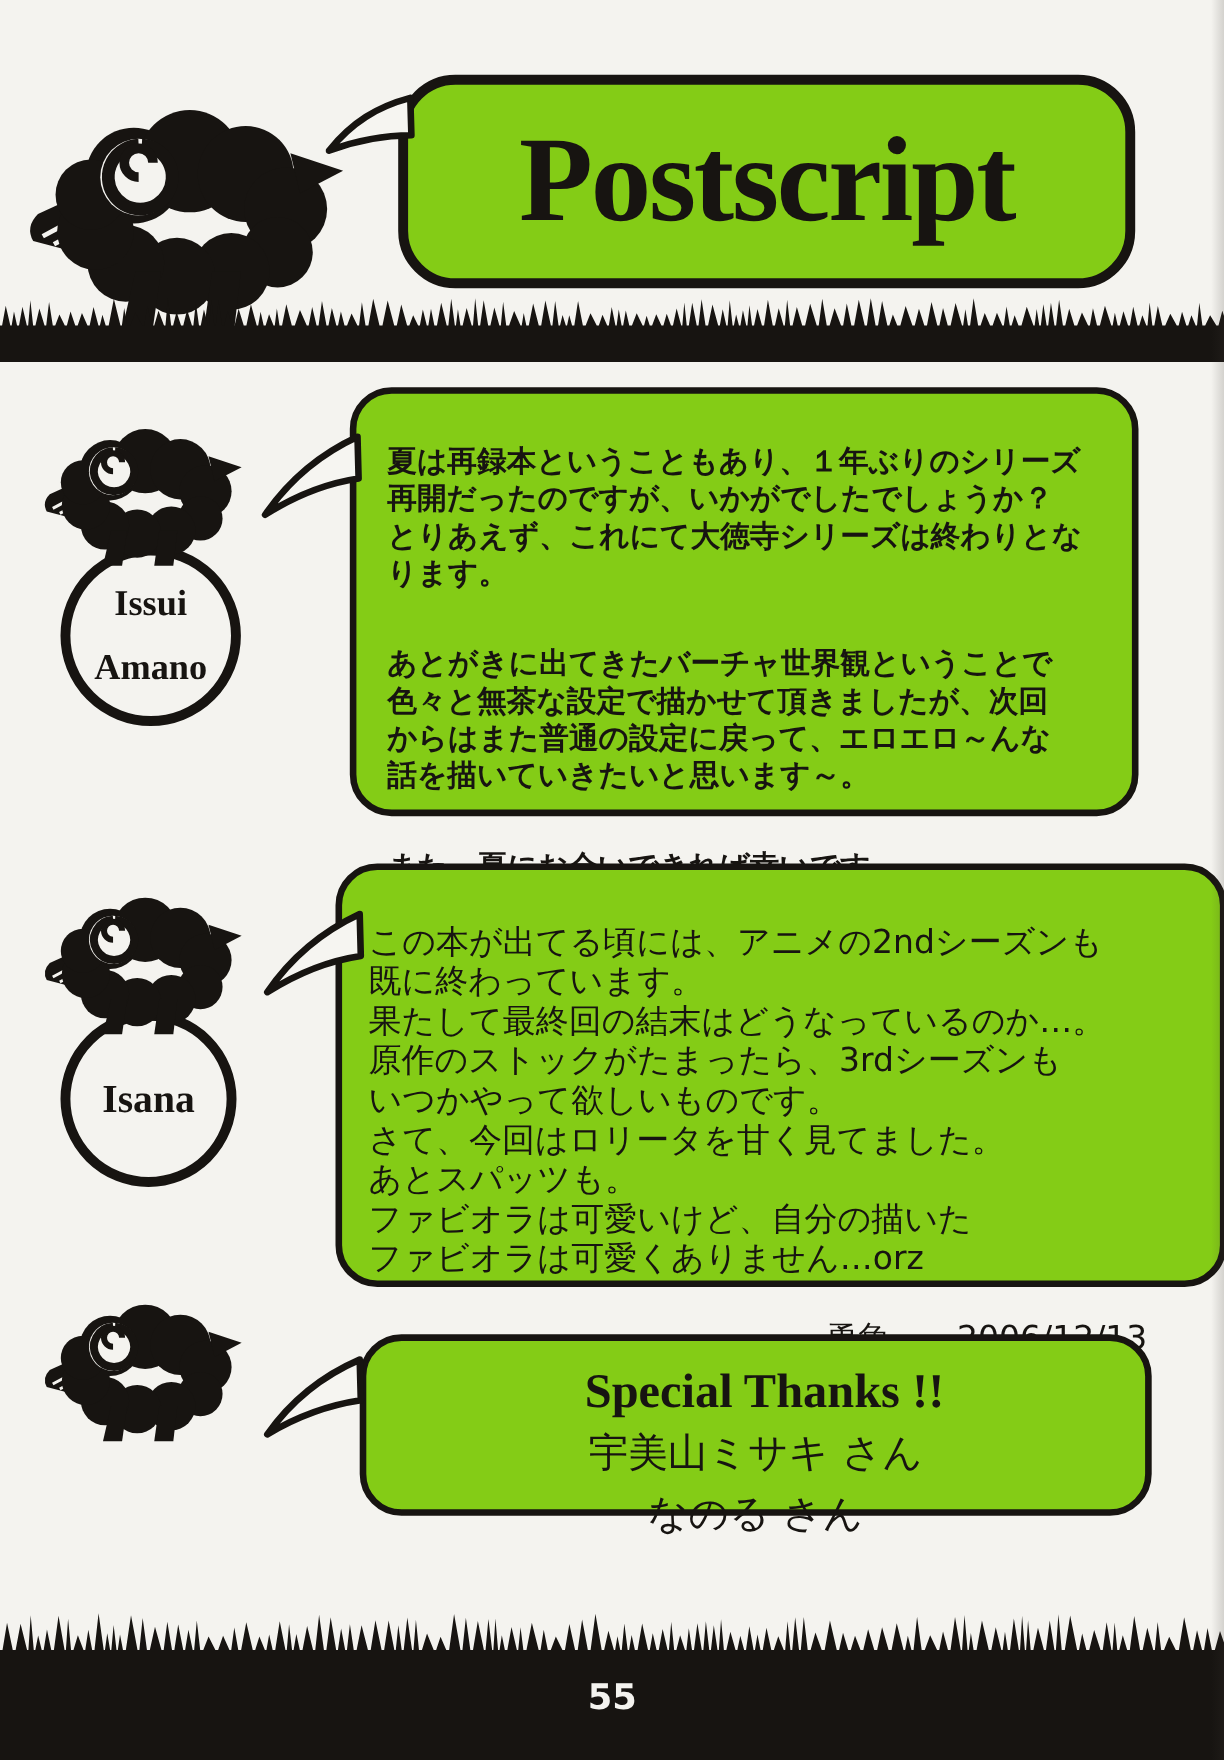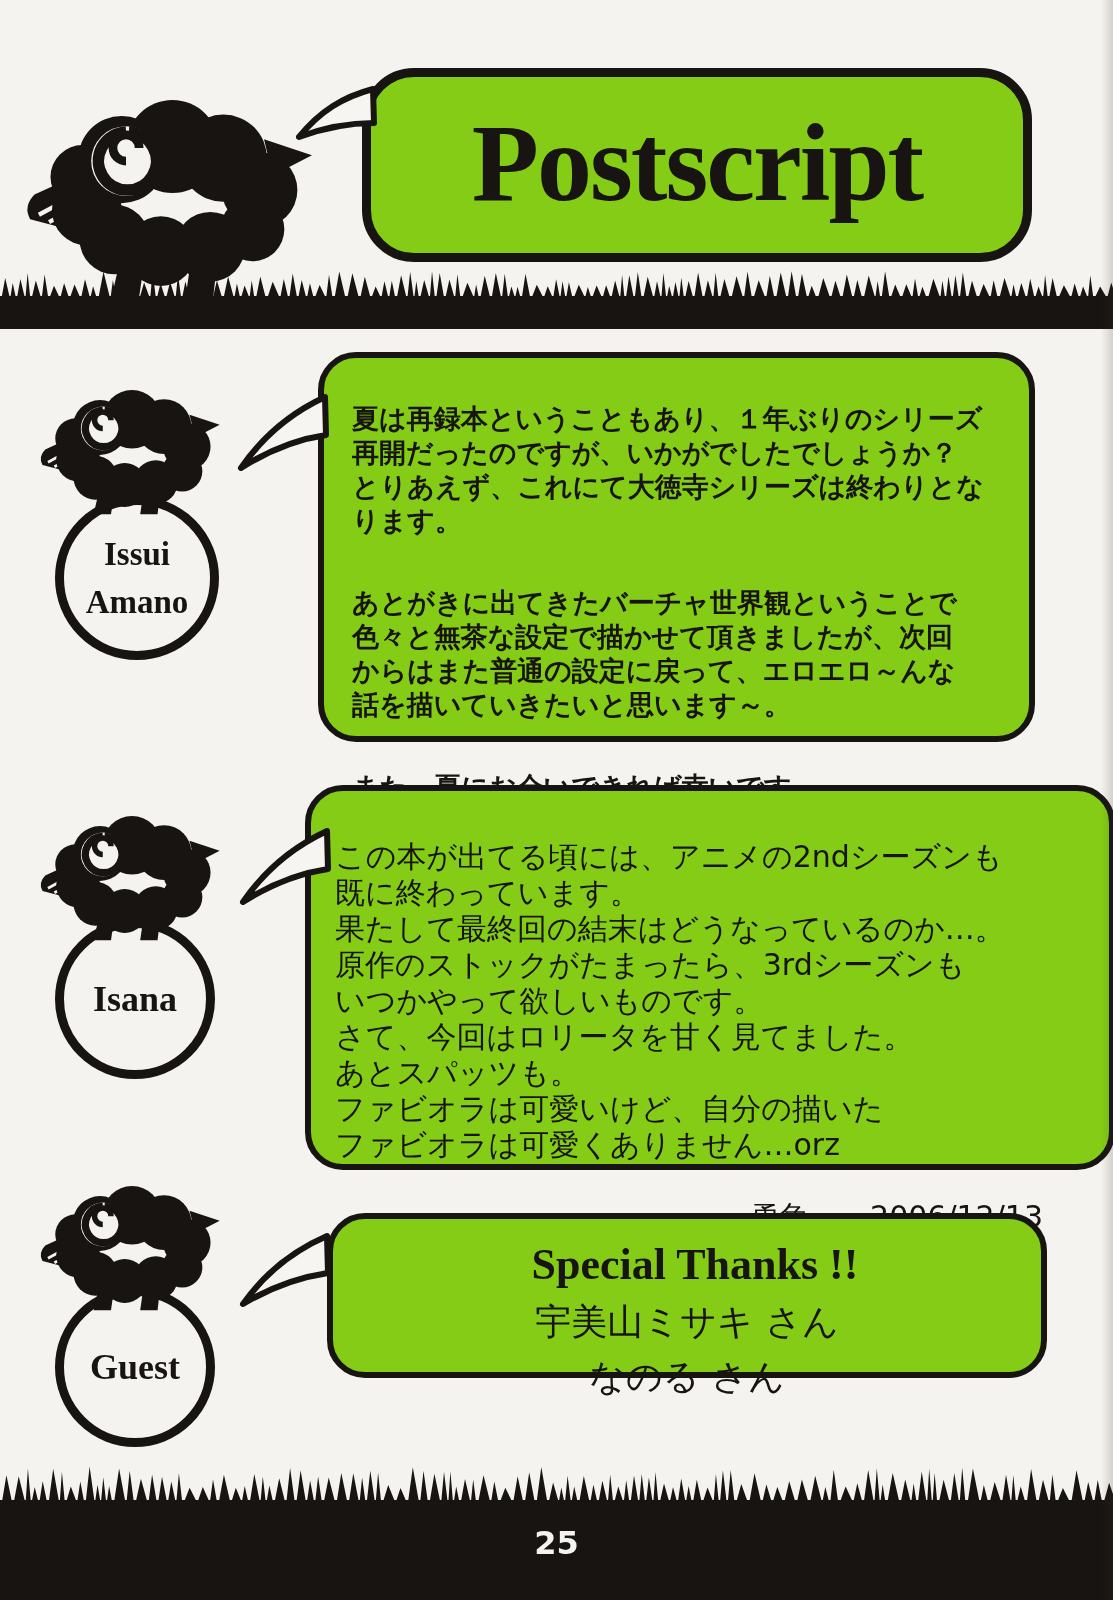--- a/index.html
+++ b/index.html
@@ -42,21 +42,21 @@
   .sheep { position:absolute; z-index:2; }
   .author-circle {
     position:absolute; box-sizing:border-box; border:9px solid #171411;
     border-radius:50%; display:flex; align-items:center; justify-content:center;
     background:#f4f3ef; z-index:1;
   }
   .author-label {
     font-weight:bold; text-align:center; white-space:pre-line;
     font-family:"Liberation Serif","DejaVu Serif",serif;
   }
-  .author-label.two-line { font-size:33px; line-height:48px; }
+  .author-label.two-line { font-size:33px; line-height:58px; }
   .author-label.one-line { font-size:36px; line-height:40px; }
 
   
   .serif-text {
     font-family:"Liberation Serif","DejaVu Serif",serif; font-weight:bold;
     font-size:27px; line-height:34px; white-space:pre-line;
   }
   .bubble-1 { left:318px; top:352px; width:717px; height:390px; }
   .bubble-1 .inner { padding:10px 30px 0 28px; }
   .bubble-1 p { margin:0 0 14px 0; }
@@ -178,31 +178,28 @@
       <div class="sig-2">勇魚　　2006/12/13</div>
     </div>
   </div>
   <svg class="bubble-tail" style="left:238px; top:822px;" width="94" height="90" viewBox="0 0 94 90">
     <path d="M89 9 C59 23 29 45 5 80 C35 61 63 51 90 47 Z" fill="#f6f5f1" stroke="#171411" stroke-width="6" stroke-linejoin="round"></path>
   </svg>
 
   <svg class="sheep" style="left:36px; top:1176px;" width="192" height="137" viewBox="0 0 210 150">
     <use href="#sheep-shape"></use>
   </svg>
-  <div class="author-circle" style="left:55px; top:1287px; width:160px; height:160px;">
-    <div class="author-label one-line">Guest</div>
-  </div>
   <div class="bubble bubble-3">
     <div class="thanks-heading">Special Thanks !!</div>
     <div class="thanks-name">宇美山ミサキ さん</div>
     <div class="thanks-name">なのる さん</div>
   </div>
   <svg class="bubble-tail" style="left:238px; top:1228px;" width="94" height="86" viewBox="0 0 94 86">
     <path d="M89 8 C59 21 29 42 5 76 C35 58 63 49 90 45 Z" fill="#f6f5f1" stroke="#171411" stroke-width="6" stroke-linejoin="round"></path>
   </svg>
 
   <svg class="grass grass-bottom" width="1113" height="142" viewBox="0 0 1113 142">
     <path fill="#171411" d="M0 142 L0 42 L2.3 42 L6.4 17.3 L11.6 42 L14.2 42 L18.7 18.2 L24.6 42 L25.8 42 L27.9 10.5 L30.7 42 L32.1 42 L34.7 28.9 L37.9 42 L39.7 42 L42.7 23.3 L46.6 42 L49.0 42 L53.2 10.8 L58.7 42 L59.9 42 L61.9 13.7 L64.6 42 L66.8 42 L70.8 28.6 L75.9 42 L77.5 42 L80.3 23.5 L83.8 42 L85.9 42 L89.6 8.6 L94.3 42 L95.4 42 L97.5 26.8 L100.1 42 L101.2 42 L103.3 19.3 L105.9 42 L107.1 42 L109.1 28.0 L111.8 42 L114.4 42 L119.1 10.5 L125.0 42 L126.7 42 L129.7 12.8 L133.6 42 L136.2 42 L140.9 20.8 L146.8 42 L148.8 42 L152.1 16.4 L156.4 42 L158.5 42 L162.0 18.8 L166.6 42 L168.3 42 L171.3 23.6 L175.2 42 L176.5 42 L178.9 15.2 L182.0 42 L184.8 42 L189.6 29.8 L195.8 42 L198.3 42 L202.8 29.0 L208.6 42 L210.2 42 L213.0 21.5 L216.6 42 L219.2 42 L223.9 16.7 L229.8 42 L232.0 42 L235.8 29.8 L240.8 42 L242.2 42 L244.7 28.0 L247.9 42 L250.2 42 L254.3 15.9 L259.5 42 L260.7 42 L262.8 18.5 L265.5 42 L266.9 42 L269.4 27.4 L272.6 42 L275.0 42 L279.2 20.2 L284.6 42 L286.6 42 L290.1 9.9 L294.5 42 L296.7 42 L300.6 12.3 L305.6 42 L307.2 42 L310.1 22.4 L313.8 42 L315.4 42 L318.1 18.6 L321.6 42 L324.2 42 L328.7 19.4 L334.5 42 L337.0 42 L341.3 14.9 L346.9 42 L349.2 42 L353.3 15.2 L358.5 42 L359.8 42 L362.1 19.4 L365.2 42 L367.0 42 L370.3 12.5 L374.6 42 L375.9 42 L378.1 14.6 L380.9 42 L383.6 42 L388.2 27.0 L394.3 42 L396.5 42 L400.5 29.9 L405.7 42 L408.3 42 L412.8 9.2 L418.6 42 L420.4 42 L423.5 12.7 L427.6 42 L430.0 42 L434.4 15.7 L439.9 42 L441.4 42 L444.0 13.8 L447.4 42 L448.5 42 L450.4 13.3 L452.8 42 L454.1 42 L456.2 28.6 L459.0 42 L461.2 42 L465.0 21.1 L469.9 42 L471.1 42 L473.2 21.4 L475.8 42 L478.6 42 L483.5 17.2 L489.7 42 L491.4 42 L494.3 23.6 L498.0 42 L500.7 42 L505.3 29.8 L511.3 42 L513.6 42 L517.6 18.3 L522.8 42 L525.2 42 L529.2 14.2 L534.4 42 L536.9 42 L541.3 9.0 L547.0 42 L549.2 42 L553.1 24.5 L558.1 42 L559.2 42 L561.3 29.4 L563.9 42 L565.2 42 L567.6 17.8 L570.6 42 L571.9 42 L574.2 28.4 L577.2 42 L579.6 42 L583.8 17.9 L589.1 42 L590.7 42 L593.4 26.7 L596.9 42 L598.9 42 L602.4 22.8 L606.9 42 L608.1 42 L610.2 16.4 L612.9 42 L614.9 42 L618.3 28.6 L622.7 42 L624.0 42 L626.2 22.2 L629.1 42 L630.9 42 L634.0 17.6 L638.0 42 L639.4 42 L641.7 15.9 L644.8 42 L646.3 42 L648.9 19.5 L652.3 42 L653.5 42 L655.5 14.0 L658.1 42 L660.3 42 L664.0 25.5 L668.7 42 L670.3 42 L673.0 29.1 L676.5 42 L678.2 42 L681.2 20.5 L685.1 42 L686.3 42 L688.6 27.9 L691.4 42 L693.4 42 L696.8 21.8 L701.2 42 L703.5 42 L707.5 29.6 L712.5 42 L713.8 42 L715.9 15.9 L718.6 42 L720.2 42 L722.9 12.3 L726.4 42 L728.0 42 L730.7 12.0 L734.3 42 L736.9 42 L741.3 26.1 L747.0 42 L749.7 42 L754.5 15.2 L760.7 42 L762.8 42 L766.4 26.4 L771.1 42 L773.4 42 L777.3 29.1 L782.3 42 L784.8 42 L789.2 23.2 L794.8 42 L797.4 42 L801.9 21.4 L807.8 42 L810.5 42 L815.2 17.7 L821.4 42 L822.8 42 L825.3 29.0 L828.6 42 L830.5 42 L833.7 11.8 L837.9 42 L840.7 42 L845.6 28.5 L851.9 42 L853.8 42 L857.3 25.2 L861.8 42 L864.1 42 L868.2 12.1 L873.4 42 L874.6 42 L876.8 10.2 L879.6 42 L880.7 42 L882.6 26.5 L885.1 42 L887.8 42 L892.7 15.1 L898.9 42 L901.2 42 L905.2 21.4 L910.3 42 L911.5 42 L913.6 25.5 L916.2 42 L918.2 42 L921.7 13.4 L926.2 42 L927.3 42 L929.2 10.8 L931.7 42 L932.8 42 L934.6 15.0 L937.0 42 L939.4 42 L943.6 21.7 L949.0 42 L950.9 42 L954.3 15.1 L958.6 42 L959.9 42 L962.2 9.6 L965.2 42 L968.0 42 L972.9 10.6 L979.2 42 L980.9 42 L983.8 26.9 L987.6 42 L990.2 42 L994.7 23.9 L1000.5 42 L1002.5 42 L1006.0 16.8 L1010.4 42 L1011.4 42 L1013.3 16.9 L1015.7 42 L1017.5 42 L1020.7 28.6 L1024.7 42 L1027.1 42 L1031.1 11.1 L1036.4 42 L1038.8 42 L1043.0 21.8 L1048.4 42 L1049.9 42 L1052.4 16.5 L1055.6 42 L1058.2 42 L1062.9 29.9 L1068.9 42 L1071.7 42 L1076.5 12.2 L1082.6 42 L1084.7 42 L1088.2 24.1 L1092.8 42 L1094.6 42 L1097.7 22.1 L1101.7 42 L1104.4 42 L1109.1 24.8 L1115.1 42 L1113 42 L1113 142 Z"></path>
   </svg>
-  <div class="page-number">25</div>
+  <div class="page-number">55</div>
 
   <div class="scan-edge-right"></div>
 </div>
 
 </body></html>

